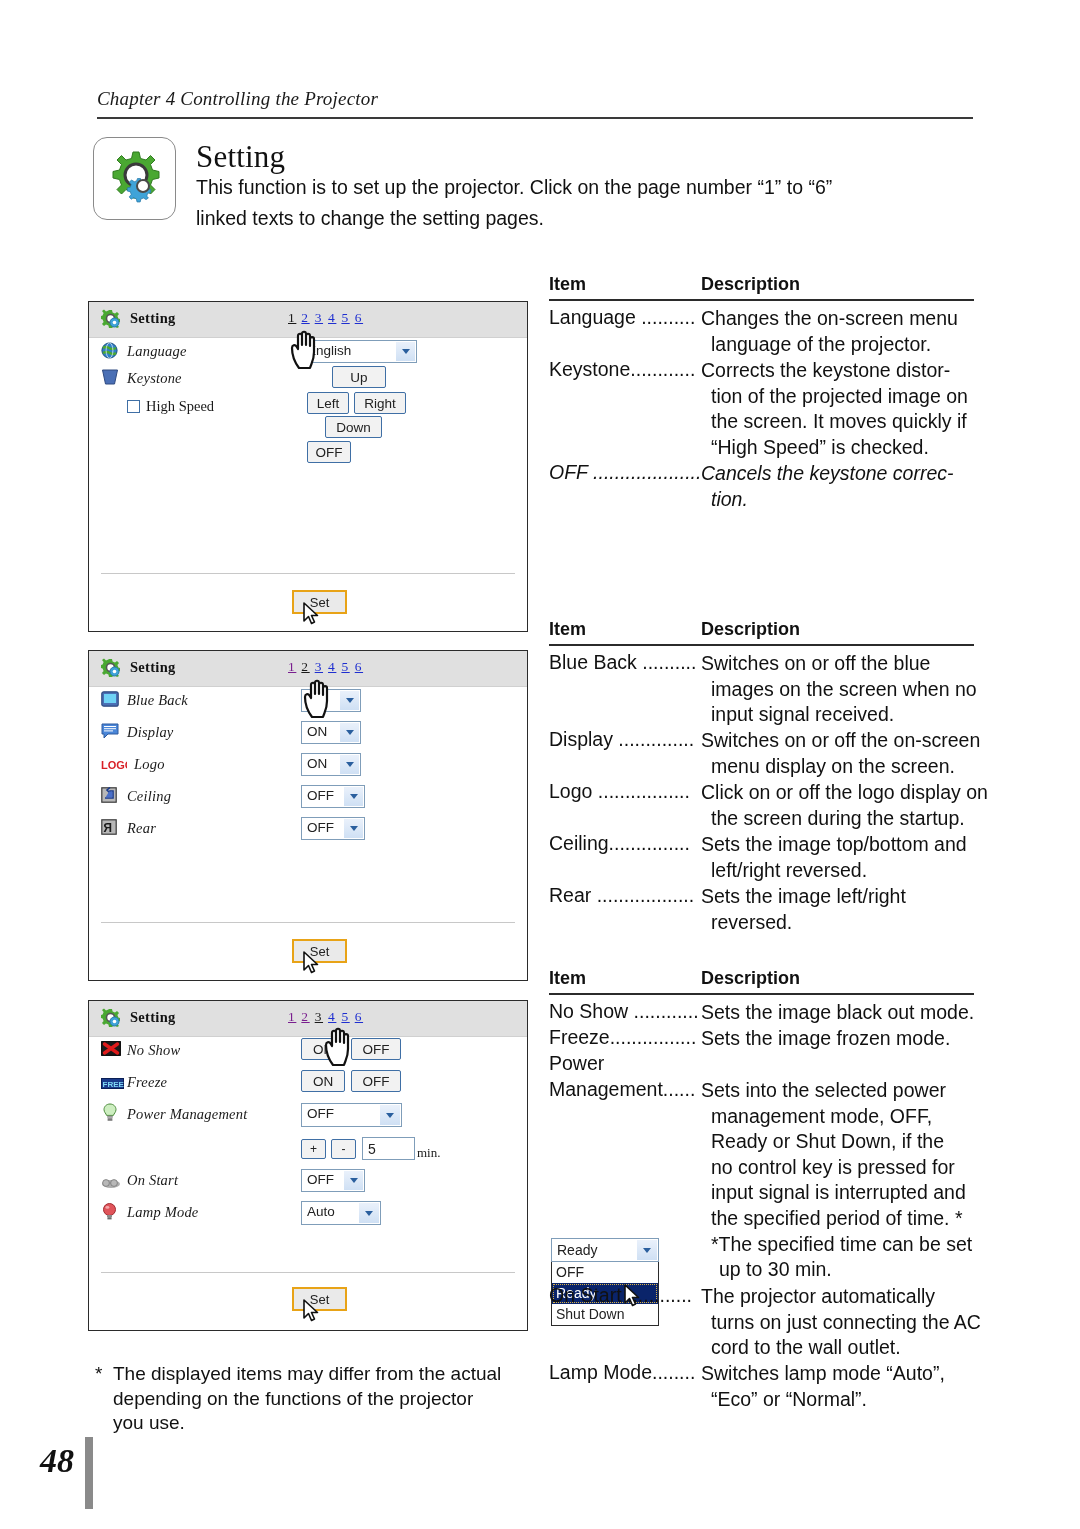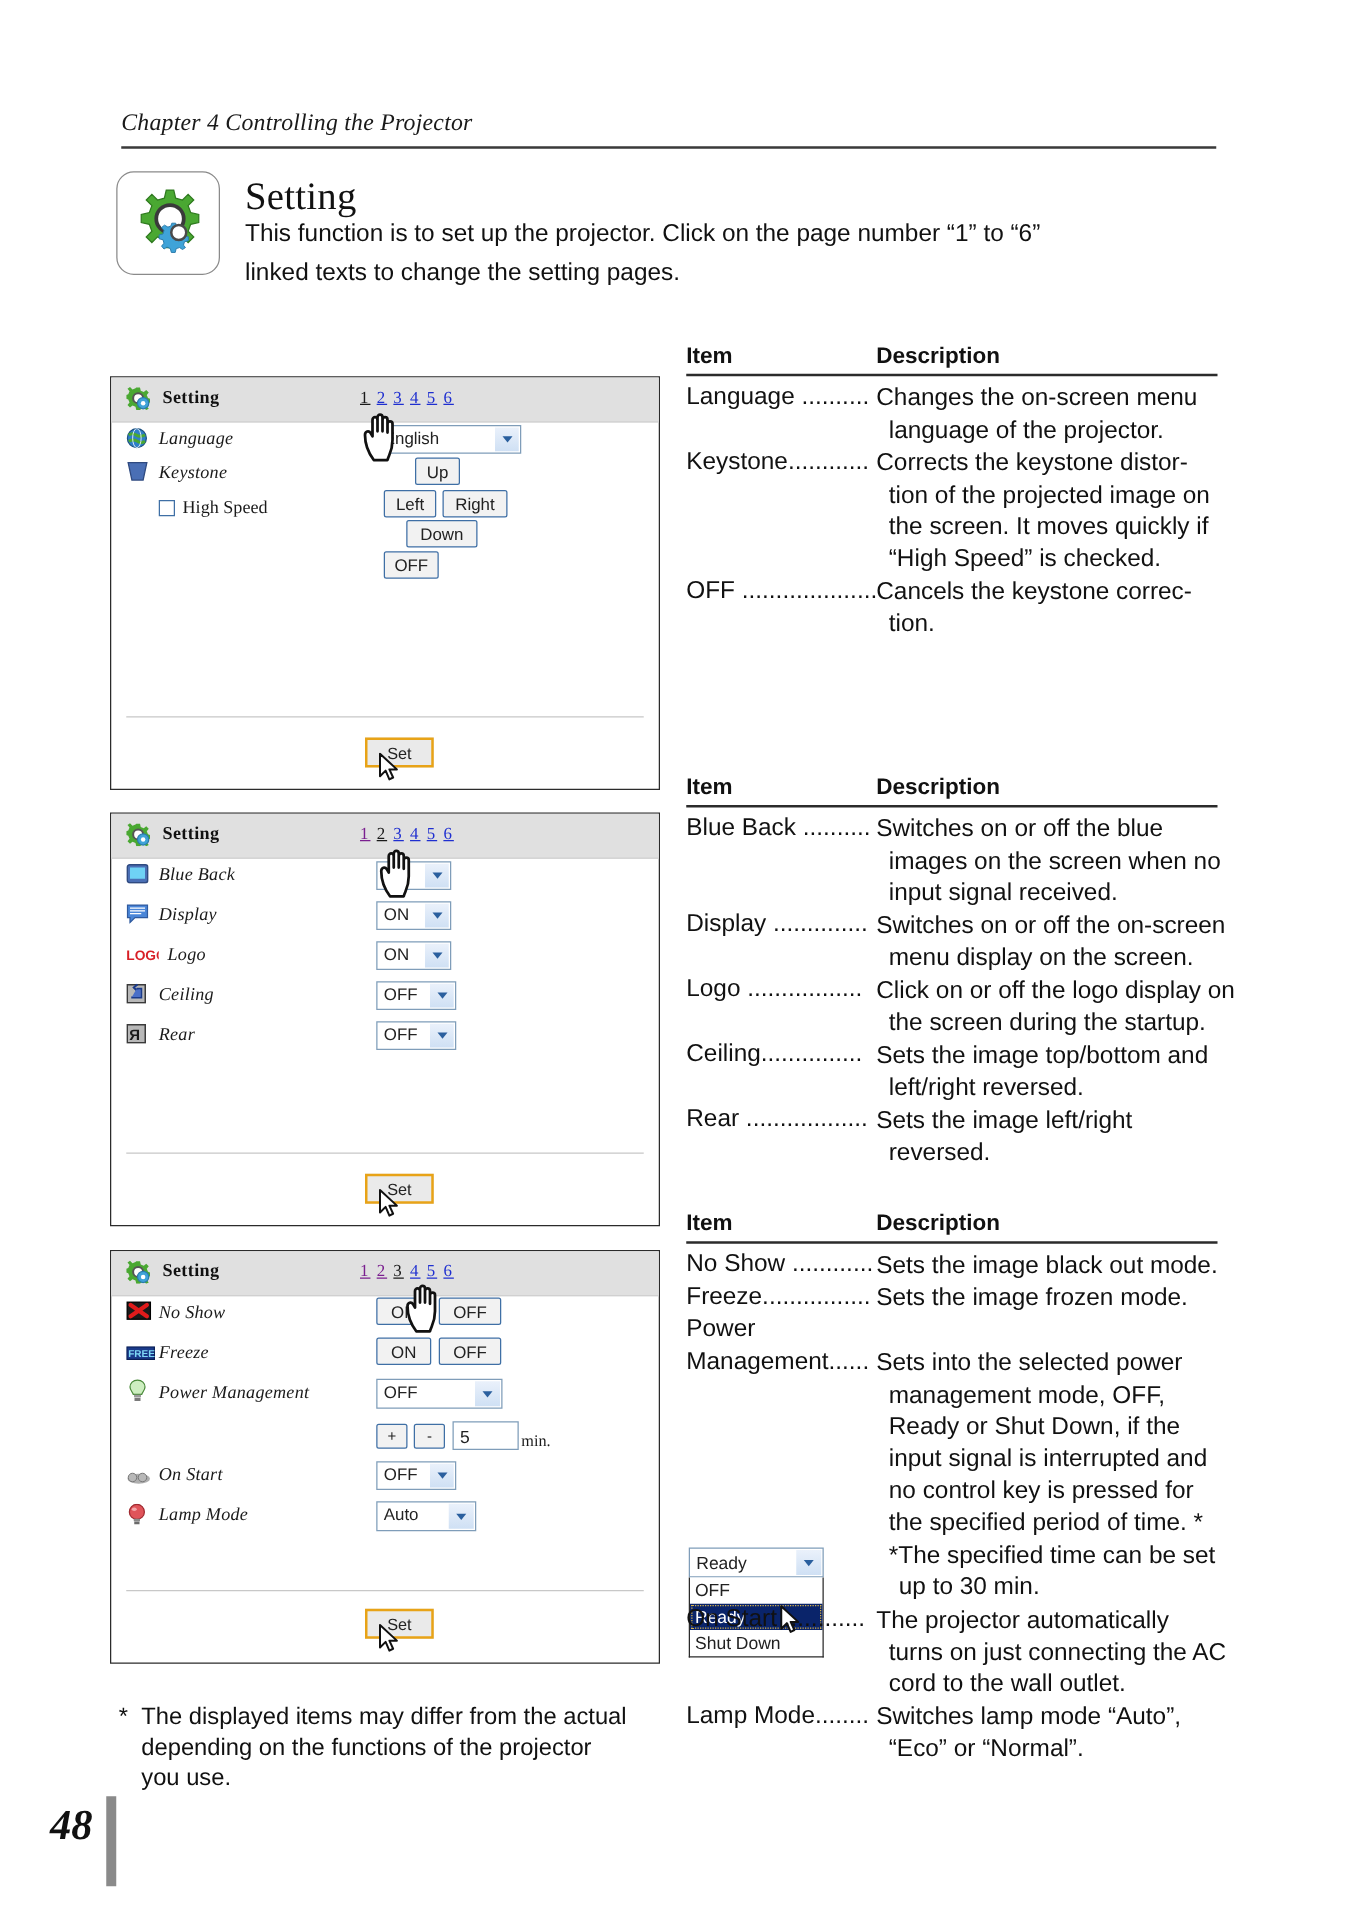--- a/index.html
+++ b/index.html
@@ -264,21 +264,21 @@
       </div>
     </div>
 
     <div class="row" style="height:27px;">
       <span class="row-ico" style="top:3px;">
         <svg width="18" height="16" viewBox="0 0 18 16">
           <polygon points="1.5,1 16.5,1 13.5,15 4.5,15" fill="#4a6fb5" stroke="#2f4a80" stroke-width="1"></polygon>
         </svg>
       </span>
       <span class="row-label" style="top:4px;">Keystone</span>
-      <div class="btn" style="left:243px;top:0px;width:36px;">Up</div>
+      <div class="btn" style="left:243px;top:0px;width:54px;">Up</div>
     </div>
 
     <div class="row" style="height:26px;">
       <span class="chk"></span>
       <span class="chk-label">High Speed</span>
       <div class="btn" style="left:218px;top:-1px;width:42px;">Left</div>
       <div class="btn" style="left:265px;top:-1px;width:52px;text-align:right;">Right</div>
     </div>
 
     <div class="row" style="height:28px;">
@@ -568,21 +568,21 @@
     </div>
     <div class="trow" style="height:103px;">
       <span class="t-item">Keystone............</span>
       <div class="t-desc">
         <div>Corrects the keystone distor-</div>
         <div class="ind">tion of the projected image on</div>
         <div class="ind">the screen. It moves quickly if</div>
         <div class="ind">“High Speed” is checked.</div>
       </div>
     </div>
-    <div class="trow" style="height:52px;">
+    <div class="trow" style="height:52px;font-style:italic;">
       <span class="t-item">OFF ....................</span>
       <div class="t-desc">
         <div>Cancels the keystone correc-</div>
         <div class="ind">tion.</div>
       </div>
     </div>
   </div>
 </div>
 
 <div class="tbl" id="tbl2">
@@ -653,22 +653,22 @@
     <div class="trow" style="height:26px;">
       <span class="t-item">Power</span>
       <div class="t-desc">&nbsp;</div>
     </div>
     <div class="trow" style="height:206px;">
       <span class="t-item">Management......</span>
       <div class="t-desc">
         <div>Sets into the selected power</div>
         <div class="ind">management mode, OFF,</div>
         <div class="ind">Ready or Shut Down, if the</div>
+        <div class="ind">no control key is pressed for</div>
         <div class="ind">input signal is interrupted and</div>
-        <div class="ind">no control key is pressed for</div>
         <div class="ind">the specified period of time. *</div>
         <div class="ind">*The specified time can be set</div>
         <div class="ind" style="padding-left:18px;">up to 30 min.</div>
       </div>
 
       <div class="popup-wrap">
         <div class="popup-sel">
           <span class="val">Ready</span>
           <span class="arrowbox">
               <i></i>

